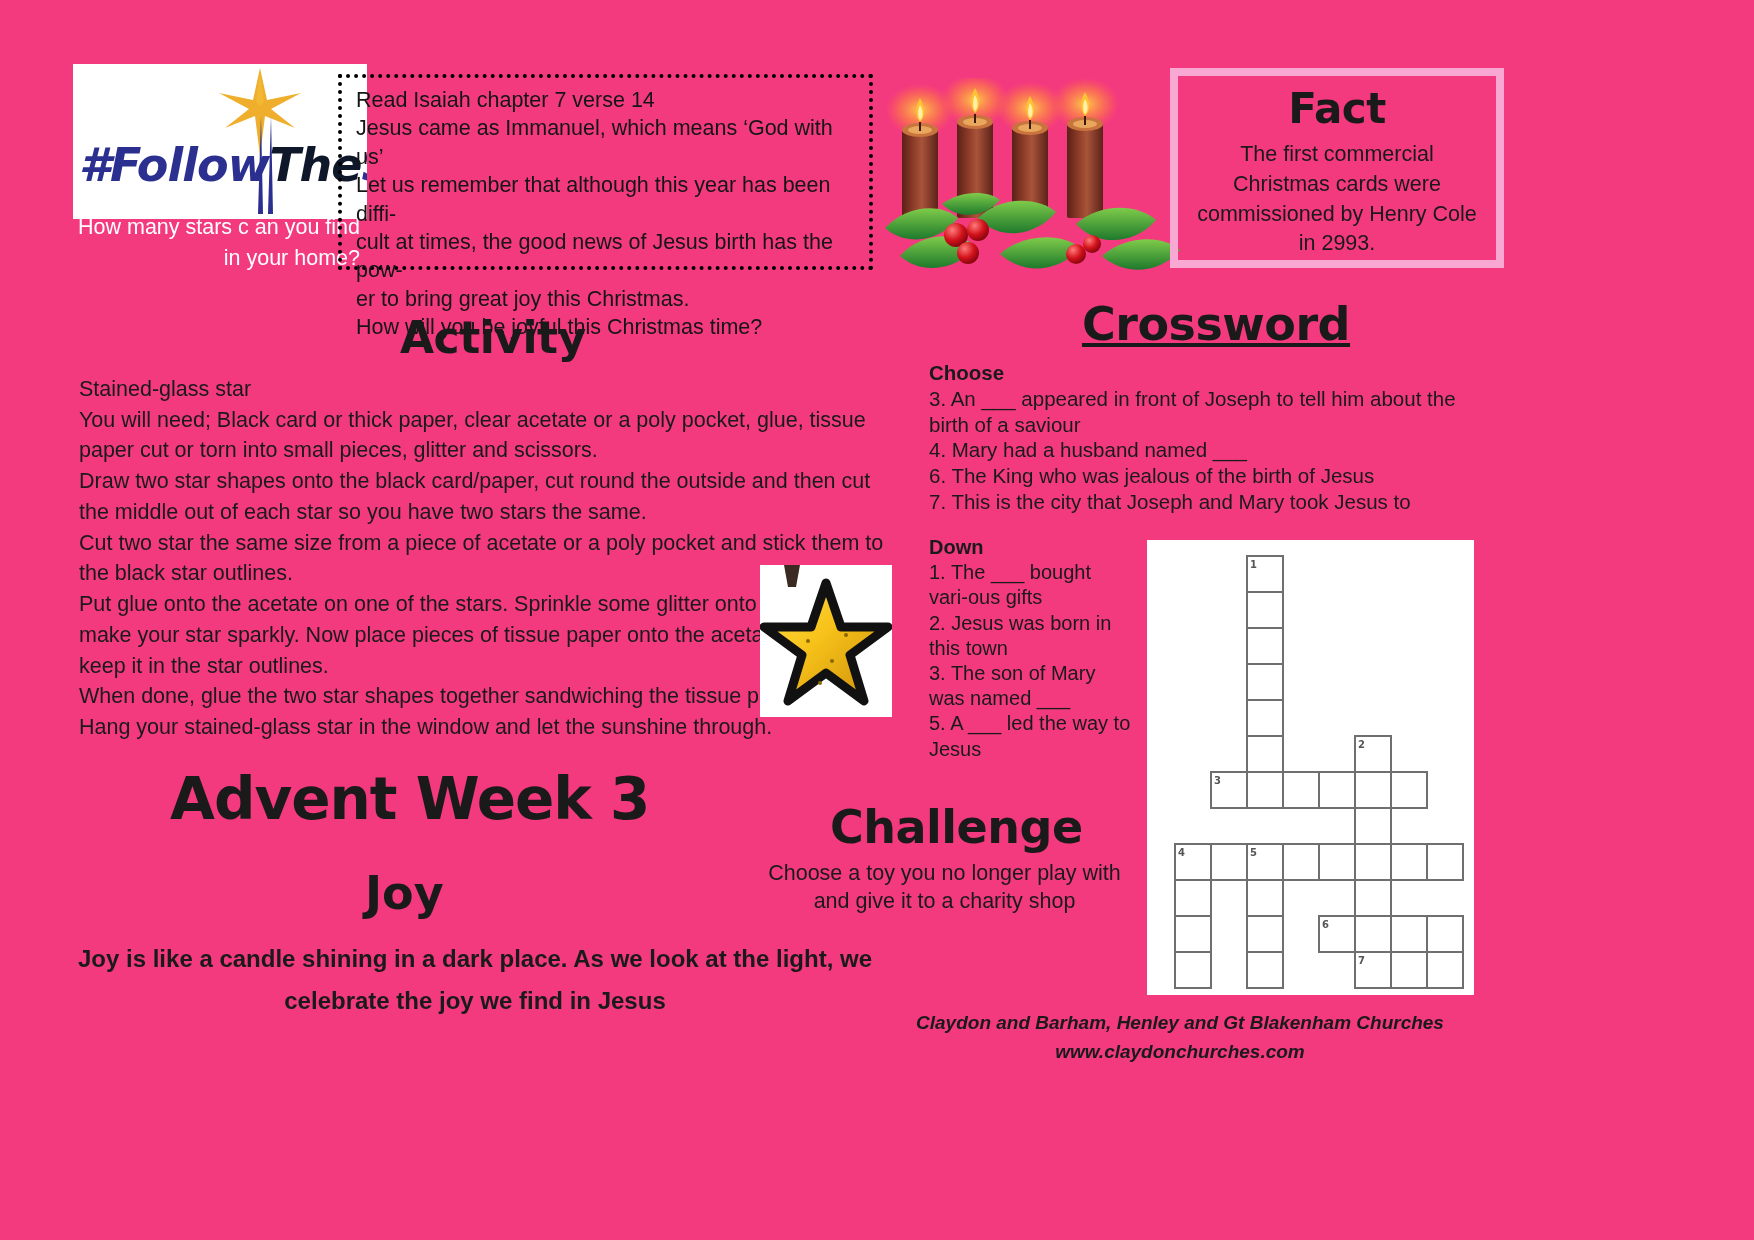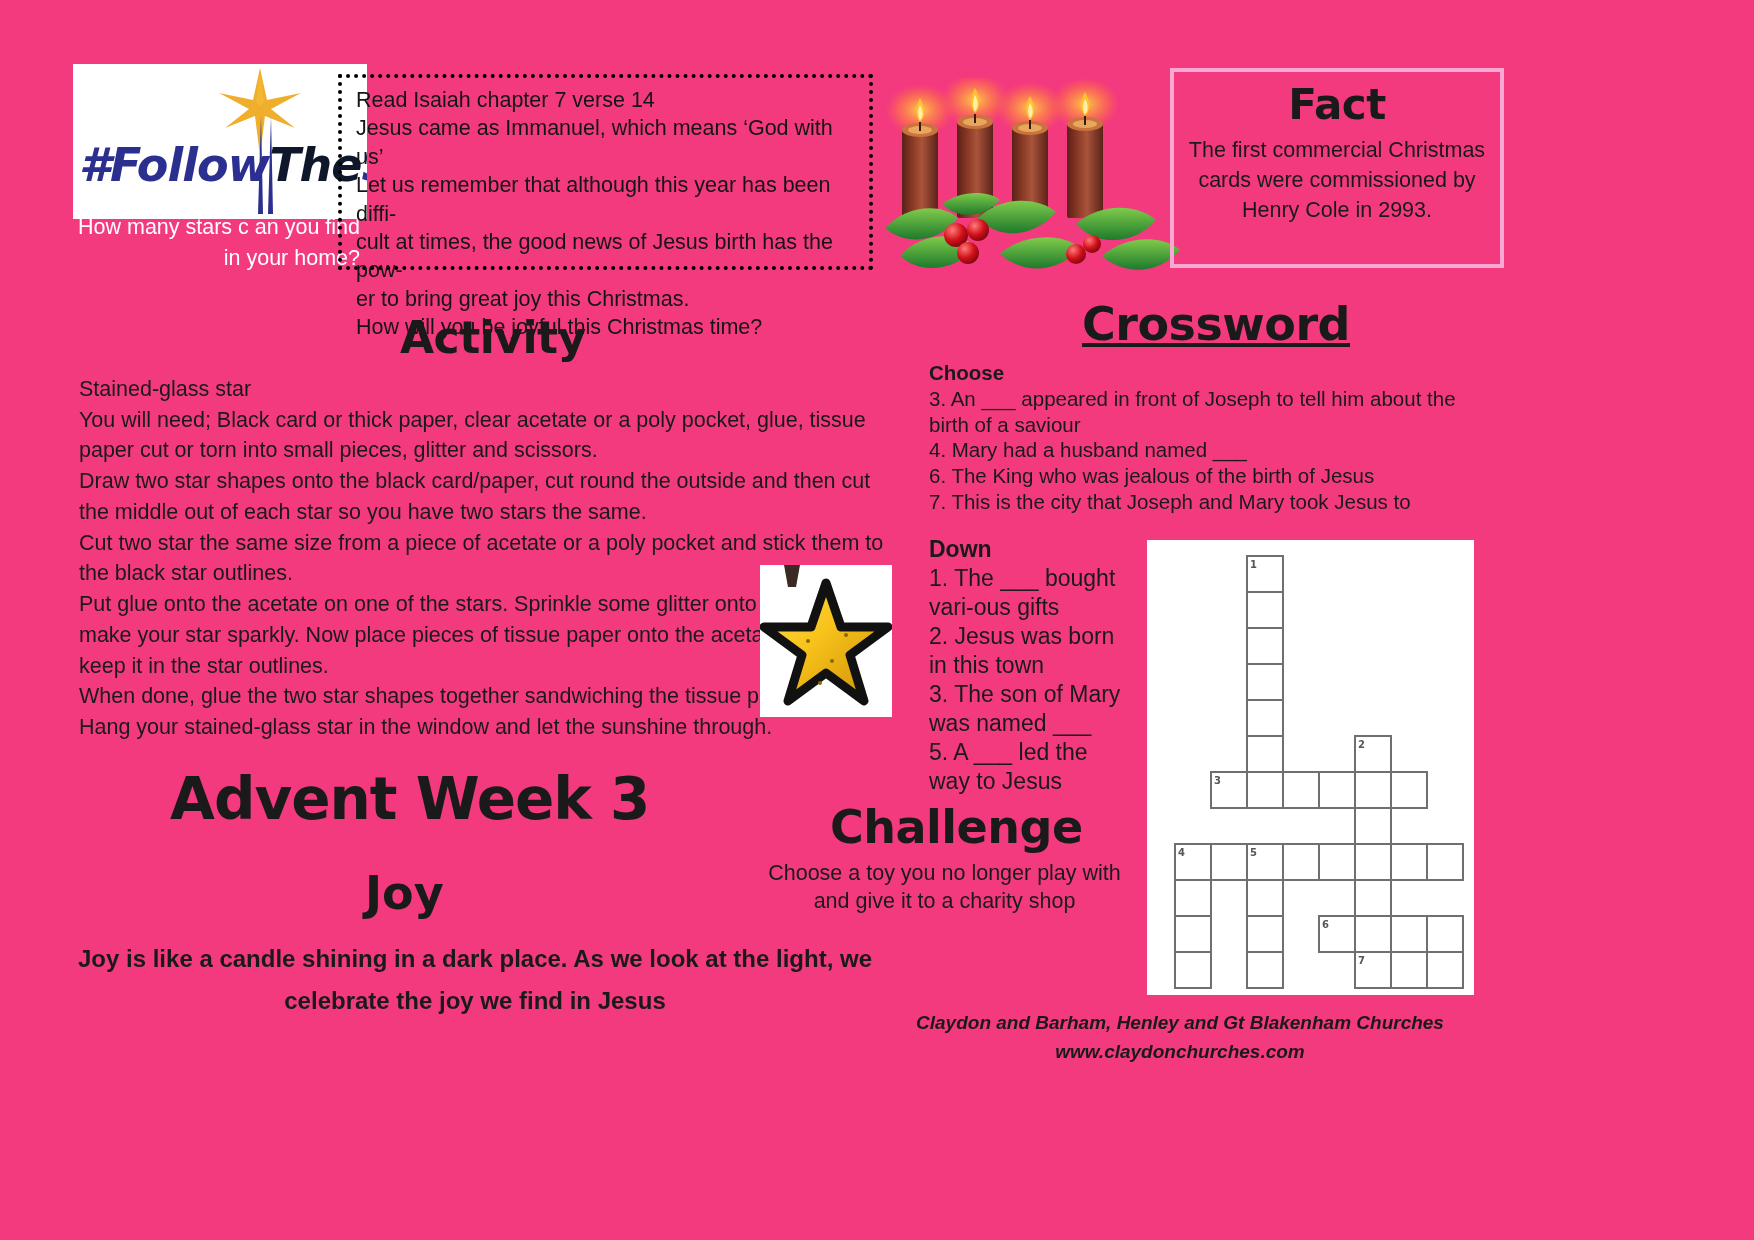--- a/index.html
+++ b/index.html
@@ -75,21 +75,21 @@
   }
 
   
   #candles { position: absolute; left: 880px; top: 78px; width: 310px; height: 200px; }
 
   
   #fact-box {
     position: absolute;
     left: 1170px; top: 68px;
     width: 334px; height: 200px;
-    border: 4px solid #f9a8d4;
+    border: 8px solid #f9a8d4;
     padding: 10px 14px;
     text-align: center;
   }
   #fact-title {
     font-family: "DejaVu Sans", sans-serif;
     font-weight: 700;
     font-size: 42px;
     line-height: 1.1;
     letter-spacing: -0.5px;
   }
@@ -166,21 +166,21 @@
     position: absolute;
     left: 929px; top: 360px;
     width: 560px;
     font-size: 20.5px;
     line-height: 1.26;
   }
   #clues-down {
     position: absolute;
     left: 929px; top: 535px;
     width: 205px;
-    font-size: 23px;
+    font-size: 20px;
     line-height: 1.26;
   }
   .clue-head { font-weight: 700; }
   .clue { white-space: pre-wrap; }
 
   #grid-panel {
     position: absolute;
     left: 1147px; top: 540px;
     width: 327px; height: 455px;
     background: #ffffff;

